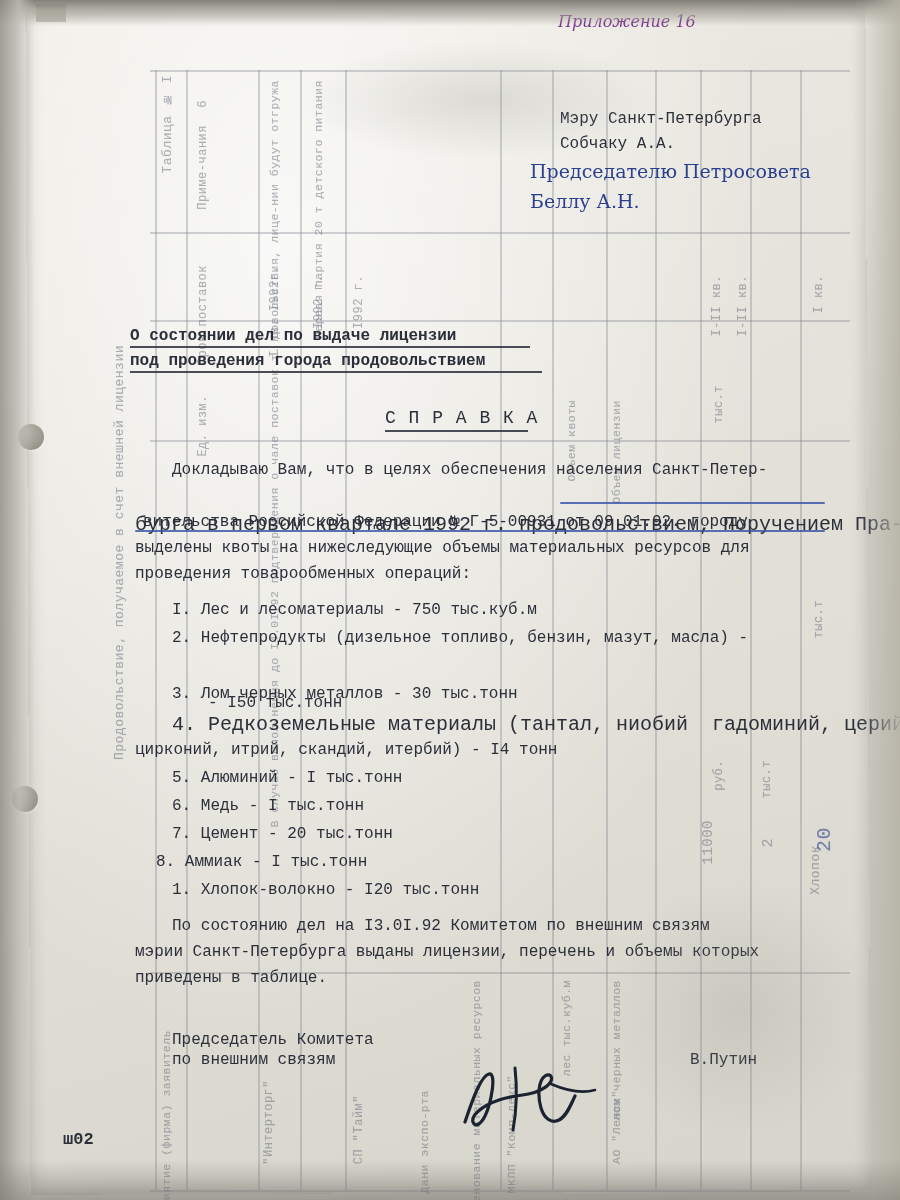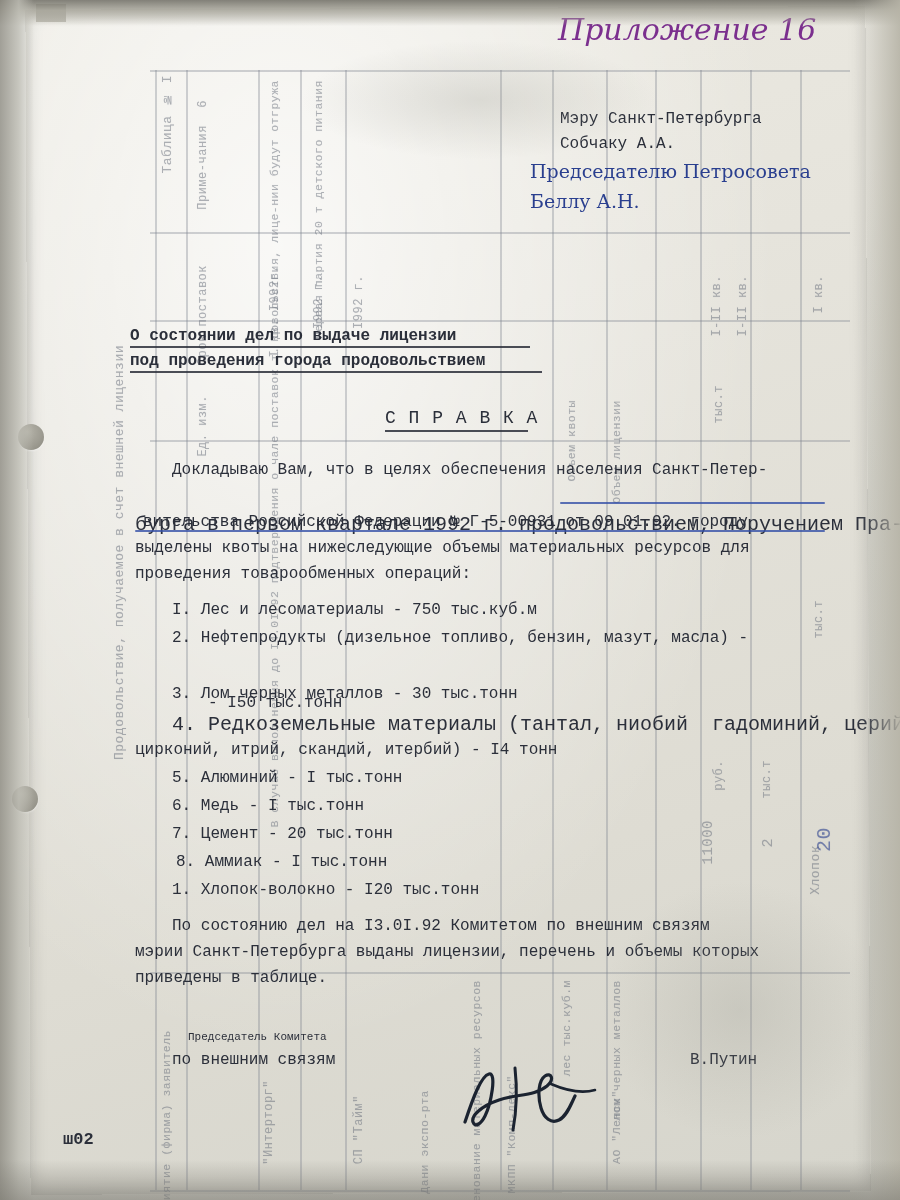--- a/index.html
+++ b/index.html
@@ -185,35 +185,35 @@
 
     <div class="t" style="left:172px;top:601px;font-size:16px;">I. Лес и лесоматериалы - 750 тыс.куб.м</div>
     <div class="t" style="left:172px;top:629px;font-size:16px;">2. Нефтепродукты (дизельное топливо, бензин, мазут, масла) -</div>
     <div class="t" style="left:208px;top:694px;font-size:16px;">- I50 тыс.тонн</div>
     <div class="t" style="left:172px;top:685px;font-size:16px;">3. Лом черных металлов - 30 тыс.тонн</div>
     <div class="t" style="left:172px;top:713px;font-size:20px;">4. Редкоземельные материалы (тантал, ниобий  гадоминий, церий,</div>
     <div class="t" style="left:135px;top:741px;font-size:16px;">цирконий, итрий, скандий, итербий) - I4 тонн</div>
     <div class="t" style="left:172px;top:769px;font-size:16px;">5. Алюминий - I тыс.тонн</div>
     <div class="t" style="left:172px;top:797px;font-size:16px;">6. Медь - I тыс.тонн</div>
     <div class="t" style="left:172px;top:825px;font-size:16px;">7. Цемент - 20 тыс.тонн</div>
-    <div class="t" style="left:176px;top:853px;font-size:16px;">8. Аммиак - I тыс.тонн</div>
+    <div class="t" style="left:156px;top:853px;font-size:16px;">8. Аммиак - I тыс.тонн</div>
     <div class="t" style="left:172px;top:881px;font-size:16px;">1. Хлопок-волокно - I20 тыс.тонн</div>
 
     <div class="t" style="left:172px;top:917px;font-size:16px;">По состоянию дел на I3.0I.92 Комитетом по внешним связям</div>
     <div class="t" style="left:135px;top:943px;font-size:16px;">мэрии Санкт-Петербурга выданы лицензии, перечень и объемы которых</div>
     <div class="t" style="left:135px;top:969px;font-size:16px;">приведены в таблице.</div>
 
-    <div class="t" style="left:188px;top:1031px;font-size:11px;">Председатель Комитета</div>
+    <div class="t" style="left:172px;top:1031px;font-size:16px;">Председатель Комитета</div>
     <div class="t" style="left:172px;top:1051px;font-size:16px;">по внешним связям</div>
     <div class="t" style="left:690px;top:1051px;font-size:16px;">В.Путин</div>
 
     <div class="t bold" style="left:63px;top:1130px;font-size:17px;">ш02</div>
   </div>
 
-  <div class="hand" style="left:558px;top:12px;font-size:30px;">Приложение 16</div>
+  <div class="hand" style="left:558px;top:12px;font-size:16px;">Приложение 16</div>
   <div class="hand-blue" style="left:530px;top:160px;font-size:19px;">Председателю Петросовета</div>
   <div class="hand-blue" style="left:530px;top:190px;font-size:19px;">Беллу А.Н.</div>
 
   <svg id="signature" viewBox="0 0 160 80">
     <path d="M10,62 C18,38 26,16 34,14 C42,12 36,44 30,56 C26,64 20,68 18,62 C16,56 26,46 44,40 C62,34 80,36 92,26 C100,19 96,12 90,16 C84,20 82,34 86,48 C89,58 96,64 104,60 C112,56 116,44 120,36" fill="none" stroke="#1b2330" stroke-width="3.2" stroke-linecap="round"></path>
     <path d="M60,8 C62,26 62,48 58,70" fill="none" stroke="#1b2330" stroke-width="3" stroke-linecap="round"></path>
     <path d="M96,24 C110,30 126,34 140,30" fill="none" stroke="#1b2330" stroke-width="2.6" stroke-linecap="round"></path>
   </svg>
 
   <div class="punch" style="left:18px;top:424px;"></div>

